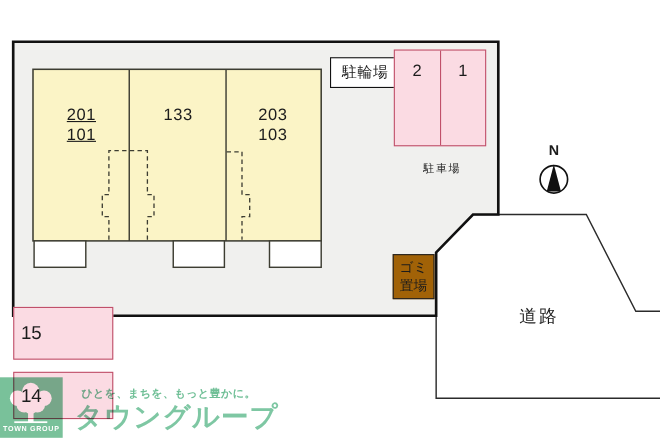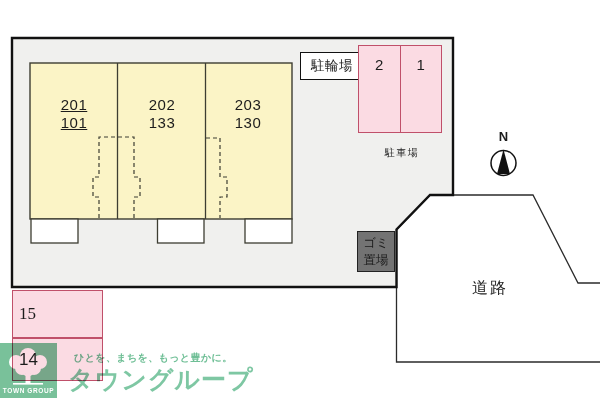--- a/index.html
+++ b/index.html
@@ -33,31 +33,31 @@
     left:358px;top:45px;width:84px;height:88px;box-sizing:border-box;
     background:var(--space-fill);border:1.4px solid var(--space-stroke);
     display:flex;
   }
   .spaces-right .cell{flex:1;padding-top:10px;text-align:center;font-size:15px;}
   .spaces-right .cell:first-child{border-right:1.4px solid var(--space-stroke);}
   .car-parking-label{left:362px;top:146px;width:80px;text-align:center;font-size:10px;letter-spacing:1.5px;}
   .north-label{left:490px;top:129px;width:27px;text-align:center;font-size:13px;font-weight:bold;}
   .garbage-box{
     left:357px;top:231px;width:38px;height:41px;box-sizing:border-box;
-    background:#737373;border:1.3px solid #222;
+    background:#a16207;border:1.3px solid #222;
     text-align:center;font-size:12.5px;line-height:17px;padding-top:3px;
   }
   .road-label{left:460px;top:278px;width:60px;text-align:center;font-size:16px;letter-spacing:2px;}
   .space-left{
     left:12px;width:91px;box-sizing:border-box;
     background:var(--space-fill);border:1.4px solid var(--space-stroke);
     display:flex;align-items:center;
     font-size:17px;padding-left:6px;
   }
-  #space-15{top:290px;height:48px;font-family:Liberation Serif, serif;}
+  #space-15{top:279px;height:48px;}
   #space-14{top:338px;height:43px;}
   #logo-layer{position:absolute;left:0;top:0;width:600px;height:400px;z-index:2;mix-blend-mode:multiply;pointer-events:none;}
   .logo-square{
     position:absolute;left:0;top:343px;width:57px;height:55px;
     background:var(--logo-green);
   }
   .logo-square svg{position:absolute;left:3px;top:3px;}
   .logo-text{
     position:absolute;left:0;bottom:4px;width:100%;text-align:center;
     color:#ffffff;font-size:6.5px;font-weight:bold;letter-spacing:.6px;
@@ -95,26 +95,25 @@
 
     <circle class="compass-circle" cx="503.5" cy="163" r="12.5"></circle>
     <path class="compass-needle" d="M503.5,149.5 L497,174 L510,174 Z"></path>
   </svg>
 
   <div class="ov unit-label" style="left:30px;text-decoration:underline;">
     <div>201</div>
     <div>101</div>
   </div>
   <div class="ov unit-label" style="left:118px;">
-    <div>202</div>
     <div>133</div>
   </div>
   <div class="ov unit-label" style="left:204px;">
     <div>203</div>
-    <div>130</div>
+    <div>103</div>
   </div>
 
   <div class="ov bicycle-box">
     <span>駐輪場</span>
   </div>
 
   <div class="ov spaces-right">
     <div class="cell">2</div>
     <div class="cell">1</div>
   </div>

